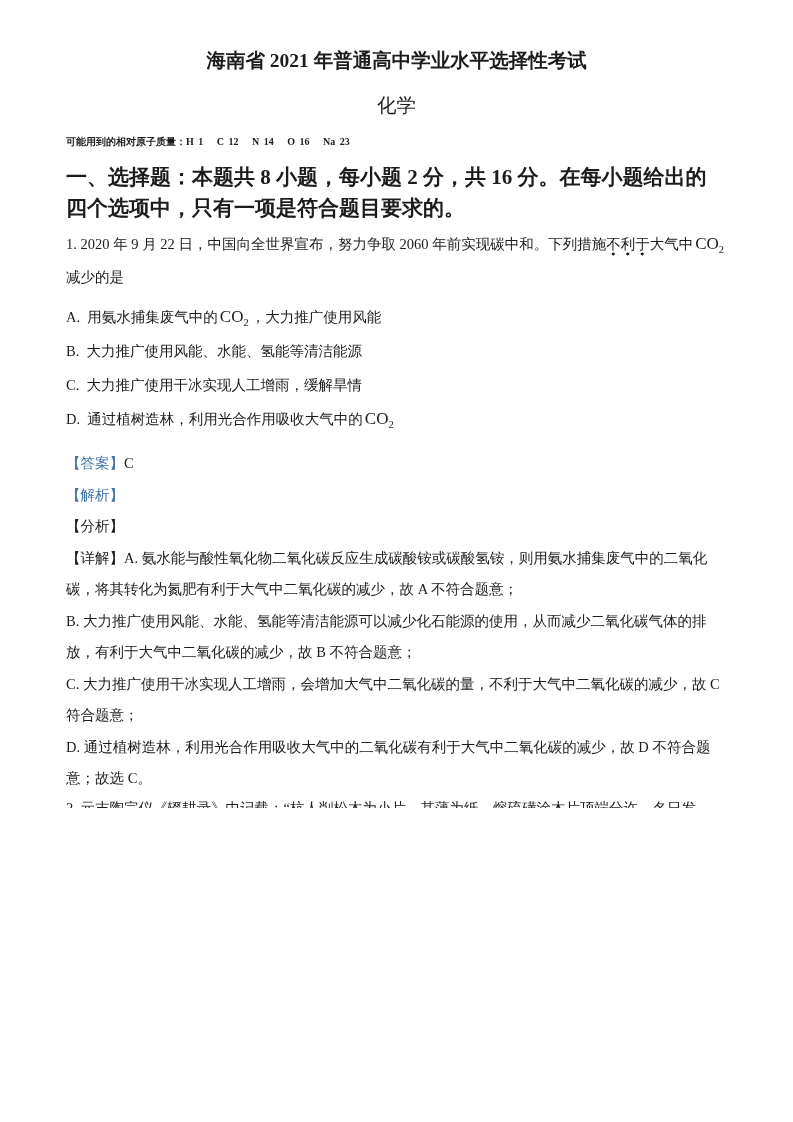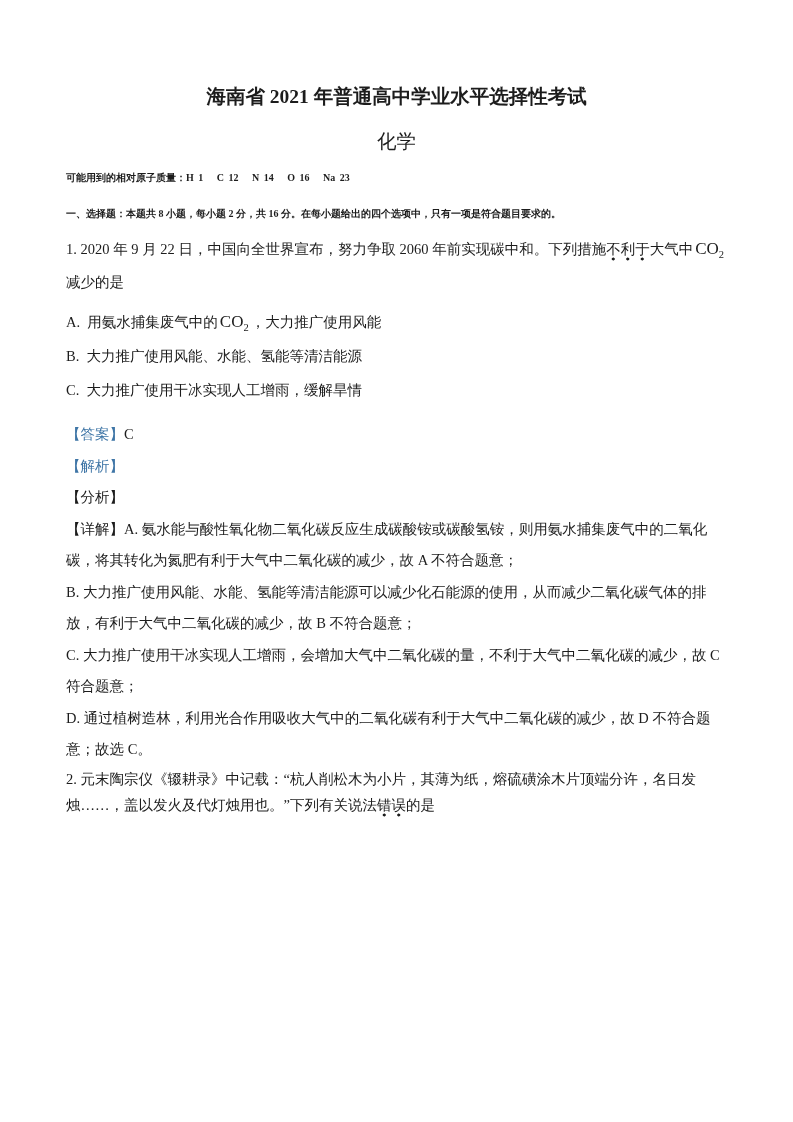--- a/index.html
+++ b/index.html
@@ -1,34 +1,34 @@
 <!DOCTYPE html>
 <html lang="zh" style="--label-blue: #3E75A6;"><head>
 <meta charset="utf-8">
 <style>
   * { margin:0; padding:0; box-sizing:border-box; }
   html, body { background:#ffffff; }
   .page {
     position:relative;
     width:793px;
     height:808px;
-    margin:16px auto;
+    margin:0 auto;
     background:#ffffff;
     color:#1c1c1c;
     font-family:"Liberation Serif", serif;
-    padding:66px 66px 0 66px;
+    padding:46px 66px 0 66px;
     overflow:hidden;
   }
   .para { font-size:14.5px; line-height:31px; white-space:pre-wrap; }
 
   .title   { font-size:19.5px; font-weight:700; text-align:center; line-height:30px; }
   .subject { font-size:19.5px; font-weight:400; text-align:center; line-height:28px; margin-top:16px; }
   .atomic  { font-size:10px; font-weight:700; line-height:24px; margin-top:10px; white-space:pre-wrap; }
   .atomic .lat { word-spacing:2px; }
-  .heading { font-size:10px; font-weight:700; line-height:31px; margin-top:8px; white-space:pre-wrap; }
+  .heading { font-size:21px; font-weight:700; line-height:31px; margin-top:8px; white-space:pre-wrap; }
 
   .stem1 { margin-top:3px; line-height:33px; }
   .opt1  { line-height:34px; }
   .opts1 { margin-top:6px; }
 
   .answer-line { line-height:31.5px; }
   .answer1 { margin-top:12px; }
   .label-blue { color:var(--label-blue, #3E75A6); }
   .detail { line-height:31.5px; }
 
@@ -60,20 +60,21 @@
   <p class="atomic"><span>可能用到的相对原子质量：</span><span class="lat">H 1   C 12   N 14   O 16   Na 23</span></p>
 
   <p class="heading">一、选择题：本题共 8 小题，每小题 2 分，共 16 分。在每小题给出的四个选项中，只有一项是符合题目要求的。</p>
 
   <p class="para stem1"><span>1. 2020 年 9 月 22 日，中国向全世界宣布，努力争取 2060 年前实现碳中和。下列措施</span><span class="em-dot">不利于</span><span>大气中</span><span class="chem"><span>CO</span><sub>2</sub></span><span>减少的是</span></p>
 
   <div class="opts1">
     <p class="para opt1"><span>A.  用氨水捕集废气中的</span><span class="chem"><span>CO</span><sub>2</sub></span><span>，大力推广使用风能</span></p>
     <p class="para opt1">B.  大力推广使用风能、水能、氢能等清洁能源</p>
     <p class="para opt1">C.  大力推广使用干冰实现人工增雨，缓解旱情</p>
+    <p class="para opt1"><span>D.  通过植树造林，利用光合作用吸收大气中的</span><span class="chem"><span>CO</span><sub>2</sub></span></p>
   </div>
 
   <p class="para answer-line answer1"><span class="label-blue">【答案】</span><span>C</span></p>
 
   <p class="para answer-line label-blue">【解析】</p>
 
   <p class="para answer-line">【分析】</p>
 
   <p class="para detail">【详解】A. 氨水能与酸性氧化物二氧化碳反应生成碳酸铵或碳酸氢铵，则用氨水捕集废气中的二氧化碳，将其转化为氮肥有利于大气中二氧化碳的减少，故 A 不符合题意；</p>
   <p class="para detail">B. 大力推广使用风能、水能、氢能等清洁能源可以减少化石能源的使用，从而减少二氧化碳气体的排放，有利于大气中二氧化碳的减少，故 B 不符合题意；</p>

